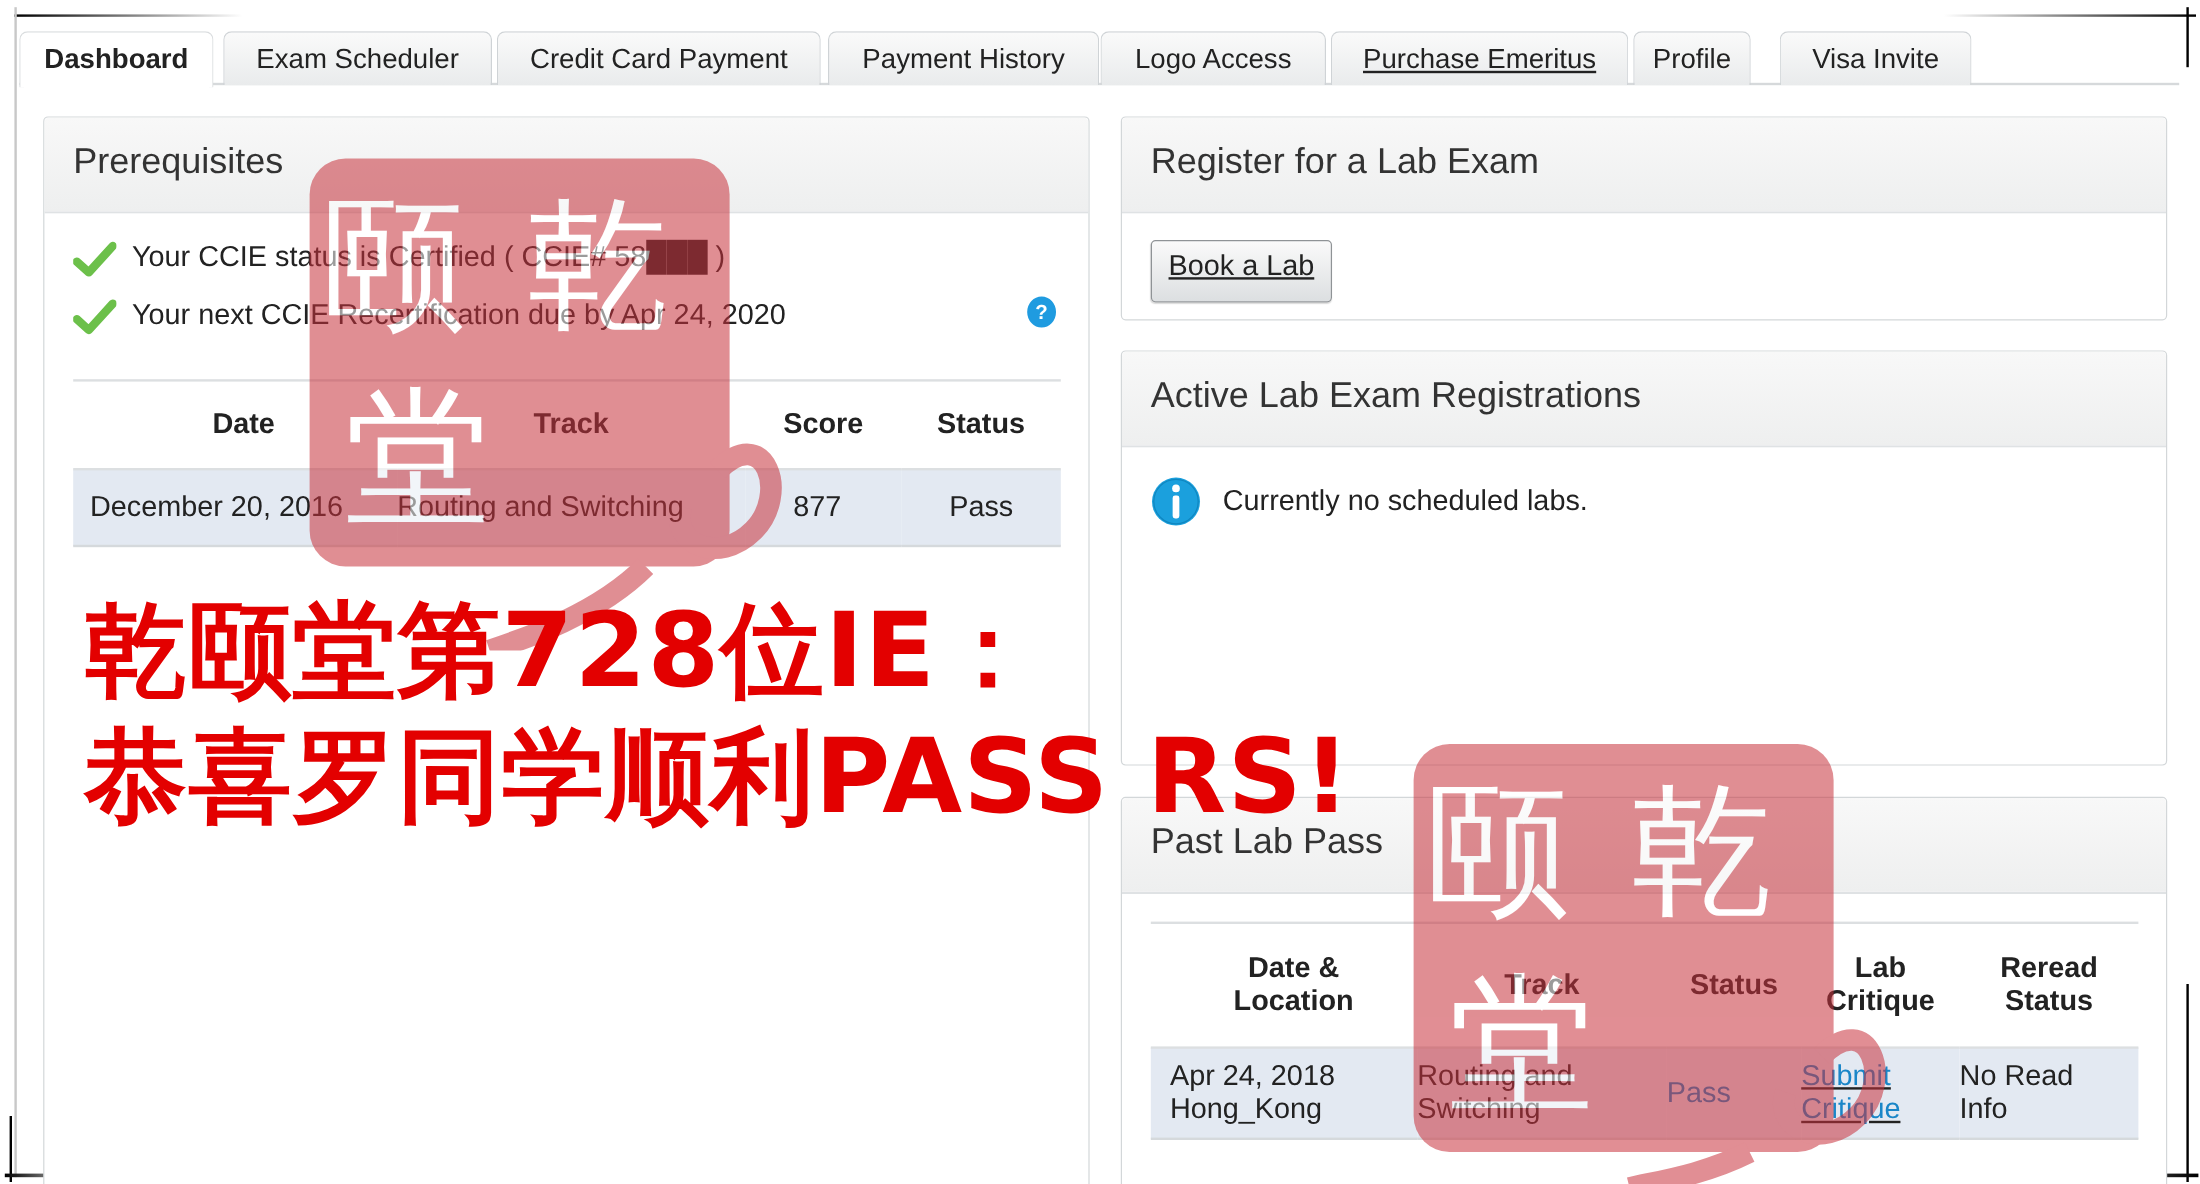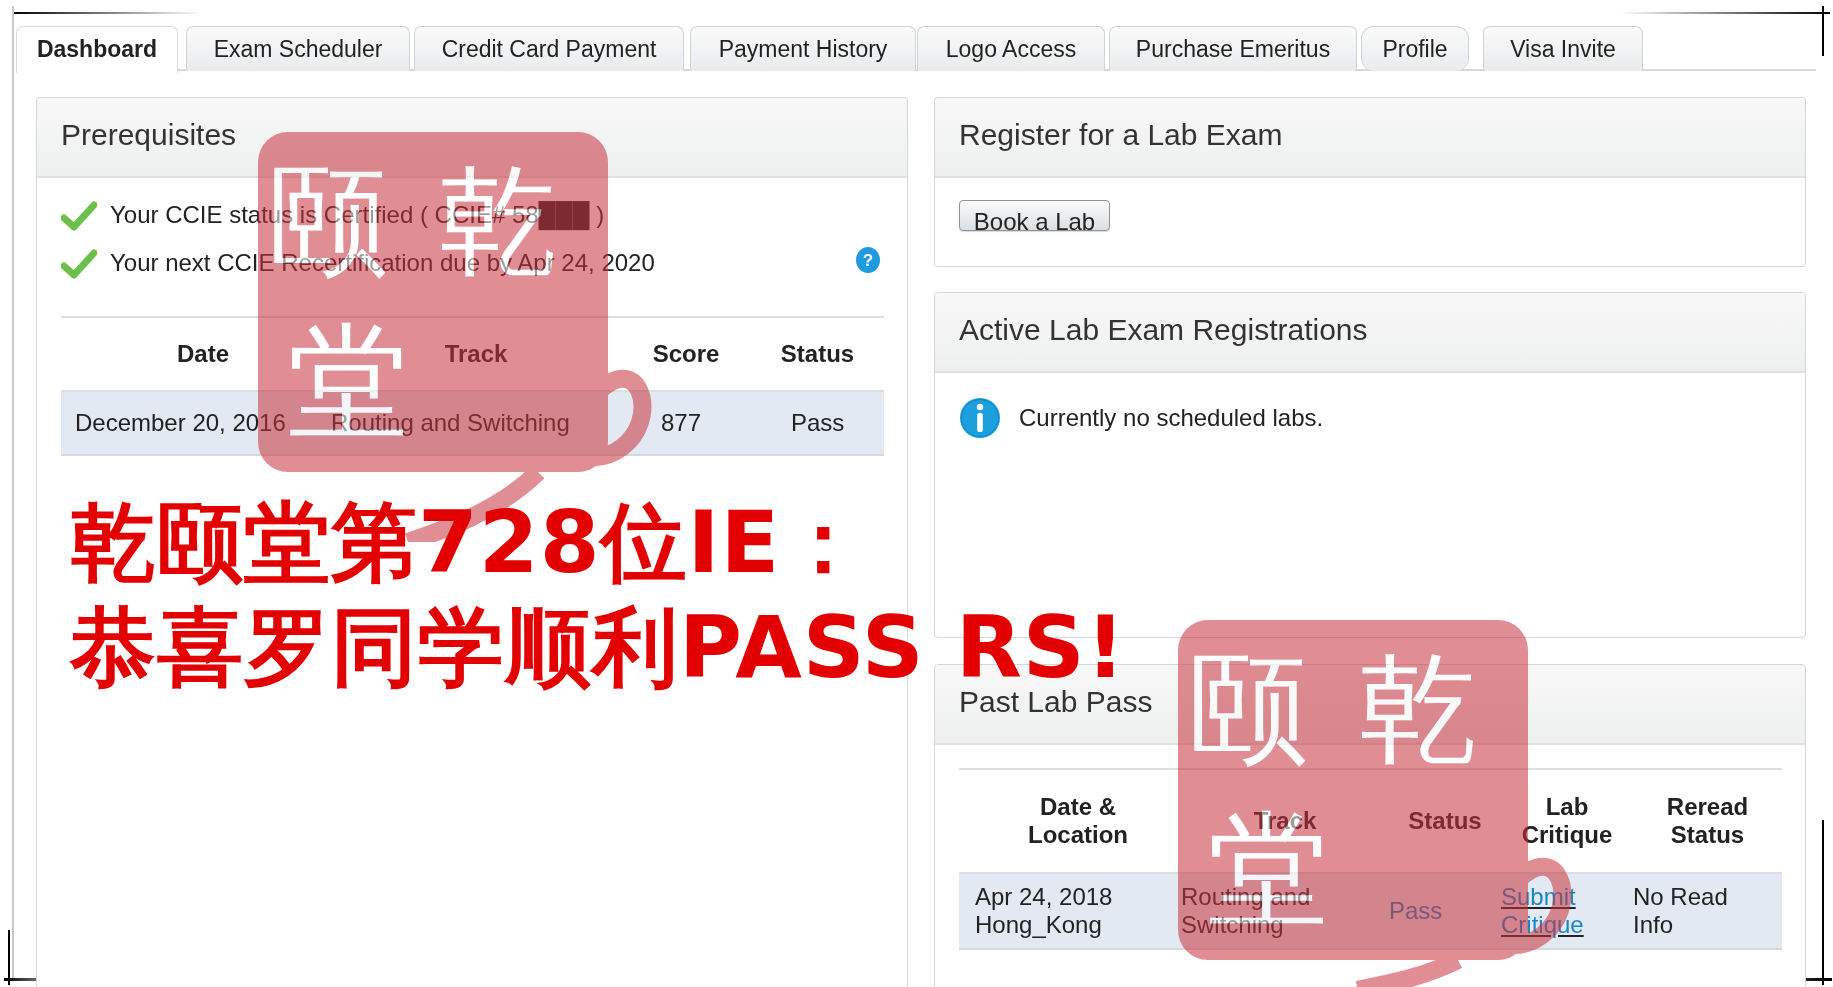--- a/index.html
+++ b/index.html
@@ -47,22 +47,22 @@
 <div class="crop" style="left:4px;top:978px;width:80px;height:3px;background:linear-gradient(90deg,#000,#fff);"></div>
 <div class="crop" style="left:1822px;top:820px;width:2px;height:165px;background:#000;"></div>
 <div class="crop" style="left:1620px;top:978px;width:212px;height:3px;background:linear-gradient(90deg,#fff,#000);"></div>
 
 <div class="tabbar">
   <div class="tab" style="left:170px;width:224px;">Exam Scheduler</div>
   <div class="tab active" style="left:0;width:162px;">Dashboard</div>
   <div class="tab" style="left:398px;width:270px;">Credit Card Payment</div>
   <div class="tab" style="left:674px;width:226px;">Payment History</div>
   <div class="tab" style="left:901px;width:188px;">Logo Access</div>
-  <div class="tab" style="left:1093px;width:248px;">Purchase Emeritus</div>
-  <div class="tab" style="left:1345px;width:108px;border-radius:13px;">Profile</div>
+  <div class="tab" style="left:1093px;width:248px;text-decoration:underline;">Purchase Emeritus</div>
+  <div class="tab" style="left:1345px;width:98px;">Profile</div>
   <div class="tab" style="left:1467px;width:160px;">Visa Invite</div>
 </div>
 
 <div class="panel" style="left:36px;top:97px;width:872px;height:895px;">
   <div class="panel-head" style="height:80px;">
     <div class="panel-title" style="top:20px;">Prerequisites</div>
   </div>
 
   <svg class="check-icon" style="left:24px;top:102px;" viewBox="0 0 36 32">
     <path d="M3 18 L13 27 L33 5" fill="none" stroke="#6cc04a" stroke-width="7" stroke-linecap="round" stroke-linejoin="round"></path>
@@ -96,21 +96,21 @@
       <td style="padding-left:40px;">Pass</td>
     </tr>
   </tbody>
     </table>
 </div>
 
 <div class="panel" style="left:934px;top:97px;width:872px;height:170px;">
   <div class="panel-head" style="height:80px;">
     <div class="panel-title" style="top:20px;">Register for a Lab Exam</div>
   </div>
-  <div class="btn" style="left:24px;top:102px;width:151px;height:31px;line-height:42px;">Book a Lab</div>
+  <div class="btn" style="left:24px;top:102px;width:151px;height:52px;line-height:42px;text-decoration:underline;">Book a Lab</div>
 </div>
 
 <div class="panel" style="left:934px;top:292px;width:872px;height:346px;">
   <div class="panel-head" style="height:80px;">
     <div class="panel-title" style="top:20px;">Active Lab Exam Registrations</div>
   </div>
   <svg style="position:absolute;left:24px;top:104px;width:42px;height:42px;" viewBox="0 0 42 42">
     <circle cx="21" cy="21" r="20" fill="#1ba0dd"></circle>
     <circle cx="21" cy="21" r="18.5" fill="none" stroke="#0f86c0" stroke-width="1"></circle>
     <circle cx="21" cy="10" r="3.2" fill="#fff"></circle>

